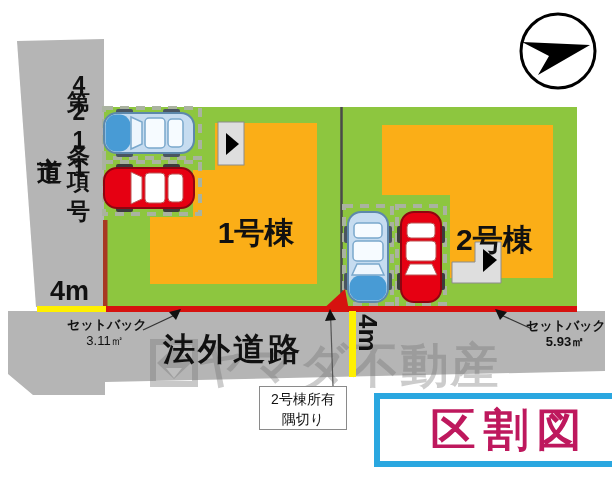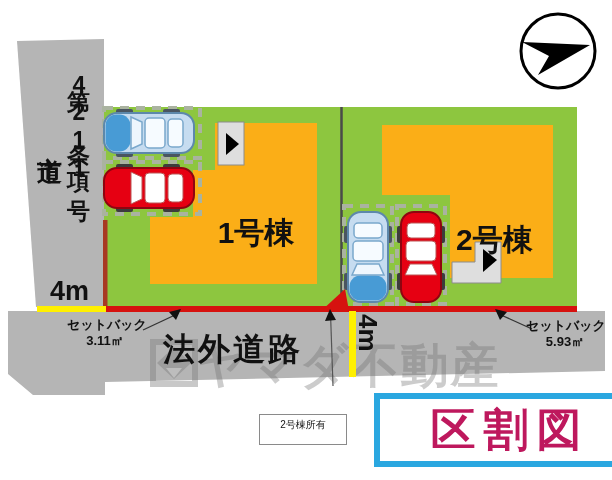--- a/index.html
+++ b/index.html
@@ -8,21 +8,21 @@
     font-family:"Liberation Sans","DejaVu Sans",sans-serif;color:#111;
   }
   #base-svg{position:absolute;left:0;top:0;}
   .lbl{position:absolute;white-space:nowrap;}
   .vtext{writing-mode:vertical-rl;text-orientation:upright;}
   .small{font-size:13px;line-height:1.2;}
   .center{text-align:center;}
   #callout-box{
     position:absolute;left:259px;top:386px;width:86px;
     background:#fff;border:1px solid #8a8a8a;
-    font-size:10px;line-height:1.4;text-align:center;padding:3px 0 12px 0;margin-top:28px;
+    font-size:14px;line-height:1.4;text-align:center;padding:3px 0 0 0;
   }
   #title-box{
     position:absolute;left:374px;top:393px;width:272px;height:74px;
     box-sizing:border-box;background:#fff;border:6px solid #2aa7e0;
     display:flex;align-items:center;justify-content:center;
     font-size:45px;font-weight:800;letter-spacing:8px;color:#be185d;
   }
 </style>
 </head>
 <body>
@@ -126,26 +126,27 @@
 
   <div class="lbl" style="left:383px;top:314px;width:62px;font-size:26px;font-weight:700;transform:rotate(90deg);transform-origin:0 0;">4m</div>
 
   <div class="lbl" style="left:158px;top:328px;width:150px;text-align:center;font-size:32px;font-weight:600;letter-spacing:3px;">法外道路</div>
 
   <div class="lbl" style="left:212px;top:213px;width:88px;text-align:center;font-size:30px;font-weight:600;">1号棟</div>
 
   <div class="lbl" style="left:456px;top:196px;width:88px;font-size:30px;font-weight:600;margin-top:24px;">2号棟</div>
 
   <div class="lbl small center" style="left:59px;top:317px;width:96px;font-weight:600;">セットバック</div>
-  <div class="lbl small center" style="left:67px;top:333px;width:76px;font-weight:700;">3.11㎡</div>
+  <div class="lbl small center" style="left:67px;top:333px;width:76px;font-weight:400;">3.11㎡</div>
 
   <div class="lbl small center" style="left:518px;top:318px;width:96px;font-weight:600;">セットバック</div>
   <div class="lbl small center" style="left:527px;top:334px;width:76px;font-weight:600;">5.93㎡</div>
 
   <div id="callout-box">
     <div>2号棟所有</div>
+    <div>隅切り</div>
   </div>
 
   <div id="title-box">
     <span>区割図</span>
   </div>
 
 </div>
 
 </body></html>

